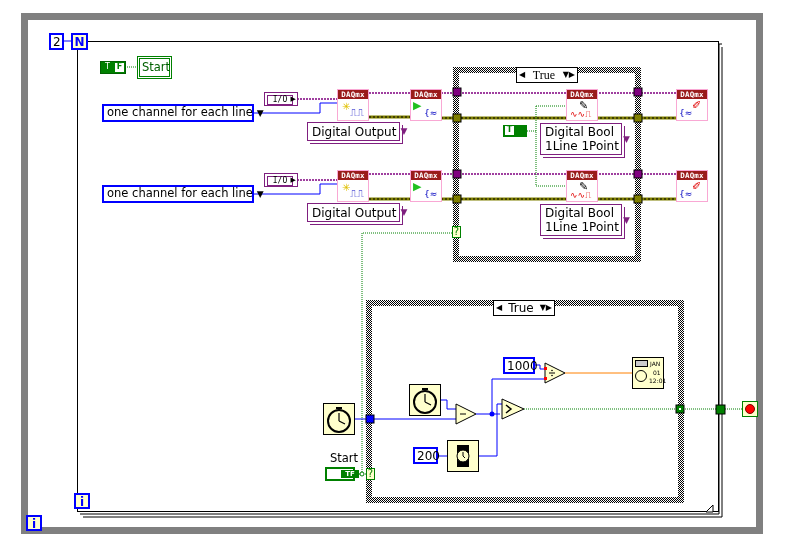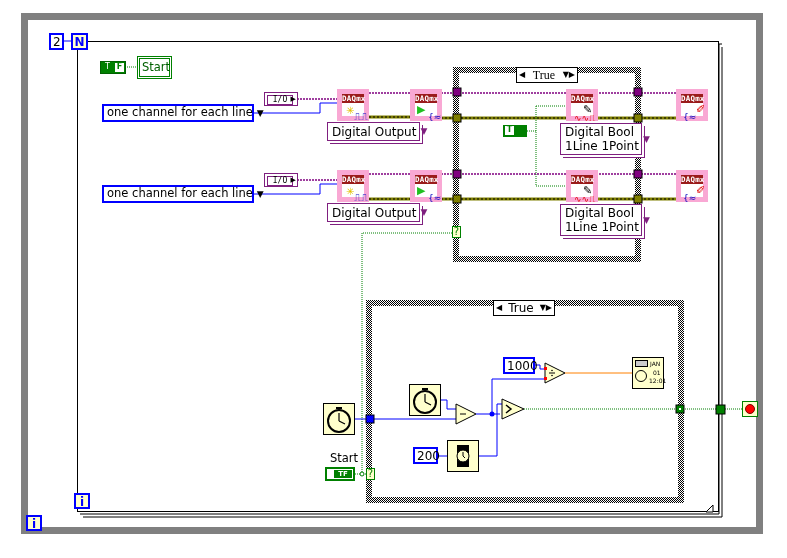--- a/index.html
+++ b/index.html
@@ -2,23 +2,23 @@
 <html><head>
 <meta charset="utf-8">
 <style>
   html, body { margin:0; padding:0; background:#ffffff; }
   body { width:787px; height:558px; position:relative; overflow:hidden; font-family:"DejaVu Sans", sans-serif; }
   .abs { position:absolute; box-sizing:border-box; }
   #canvas { position:absolute; left:0; top:0; width:787px; height:558px; }
   .lbl { font-family:"DejaVu Sans", sans-serif; font-size:11px; white-space:nowrap; line-height:1; }
   .ring-blue { border:2px solid #0000ff; background:#ffffff; }
   .enum-box { border:2px solid #0000ff; background:#fff; font-size:11.5px; padding:1px 3px; display:flex; align-items:center; justify-content:space-between; }
-  .purple-box { border:1px solid #7f1f7f; background:#fff; box-shadow:2px 2px 0 0 #fff, 3px 3px 0 0 #7f1f7f; font-size:12px; padding:2px 4px; display:flex; align-items:center; justify-content:space-between;margin-left:20px;}
+  .purple-box { border:1px solid #7f1f7f; background:#fff; box-shadow:2px 2px 0 0 #fff, 3px 3px 0 0 #7f1f7f; font-size:12px; padding:2px 4px; display:flex; align-items:center; justify-content:space-between;}
   .caret { font-size:9px; margin-left:4px; }
-  .daq { width:32px; height:32px; border:5px solid #f9a8d4; background:#fff; }
+  .daq { width:32px; height:32px; border:1px solid #f9a8d4; background:#fff; }
   .daq .hdr { height:9px; background:#9a1b1b; color:#fff; font-size:7.5px; font-weight:bold; text-align:center; line-height:9px; letter-spacing:0.2px; font-family:"DejaVu Sans Mono", monospace; }
   .yel { background:#ffffcc; border:1px solid #000; }
   .case-sel { border:1px solid #000; background:#fff; font-size:12px; display:flex; align-items:center; padding:0 2px; height:16px; }
 </style>
 </head>
 <body>
 
 <svg id="canvas" width="787" height="558" viewBox="0 0 787 558">
   <defs>
     <pattern id="checker" width="2" height="2" patternUnits="userSpaceOnUse">
@@ -286,18 +286,18 @@
 <div class="abs yel" style="left:632px;top:357px;width:32px;height:32px;font-family:'DejaVu Sans Mono',monospace;">
   <span class="abs" style="left:2px;top:2px;width:13px;height:7px;border:1px solid #000;background:#ccc;"></span>
   <span class="abs lbl" style="left:17px;top:3px;font-size:6px;">JAN</span>
   <span class="abs lbl" style="left:20px;top:12px;font-size:6px;">01</span>
   <span class="abs lbl" style="left:16px;top:20px;font-size:6px;">12:01</span>
   <span class="abs" style="left:2px;top:12px;width:12px;height:12px;border:1px solid #000;border-radius:50%;"></span>
 </div>
 
 <div class="abs lbl" style="left:330px;top:453px;font-size:11.5px;">Start</div>
 <div class="abs" style="left:325px;top:467px;width:30px;height:14px;border:2px solid #008000;background:#fff;">
-  <span class="abs lbl" style="left:7px;top:1px;width:18px;height:8px;background:#008000;color:#fff;font-size:7px;font-weight:bold;text-align:center;line-height:8px;">TF</span>
+  <span class="abs lbl" style="left:14px;top:1px;width:18px;height:8px;background:#008000;color:#fff;font-size:7px;font-weight:bold;text-align:center;line-height:8px;">TF</span>
 </div>
 
 <div class="abs" style="left:742px;top:401px;width:16px;height:16px;border:1px solid #008000;background:#ffffcc;">
   <span class="abs" style="left:2px;top:2px;width:10px;height:10px;border-radius:50%;background:#ff0000;border:1px solid #800000;box-sizing:border-box;"></span>
 </div>
 
 </body></html>

